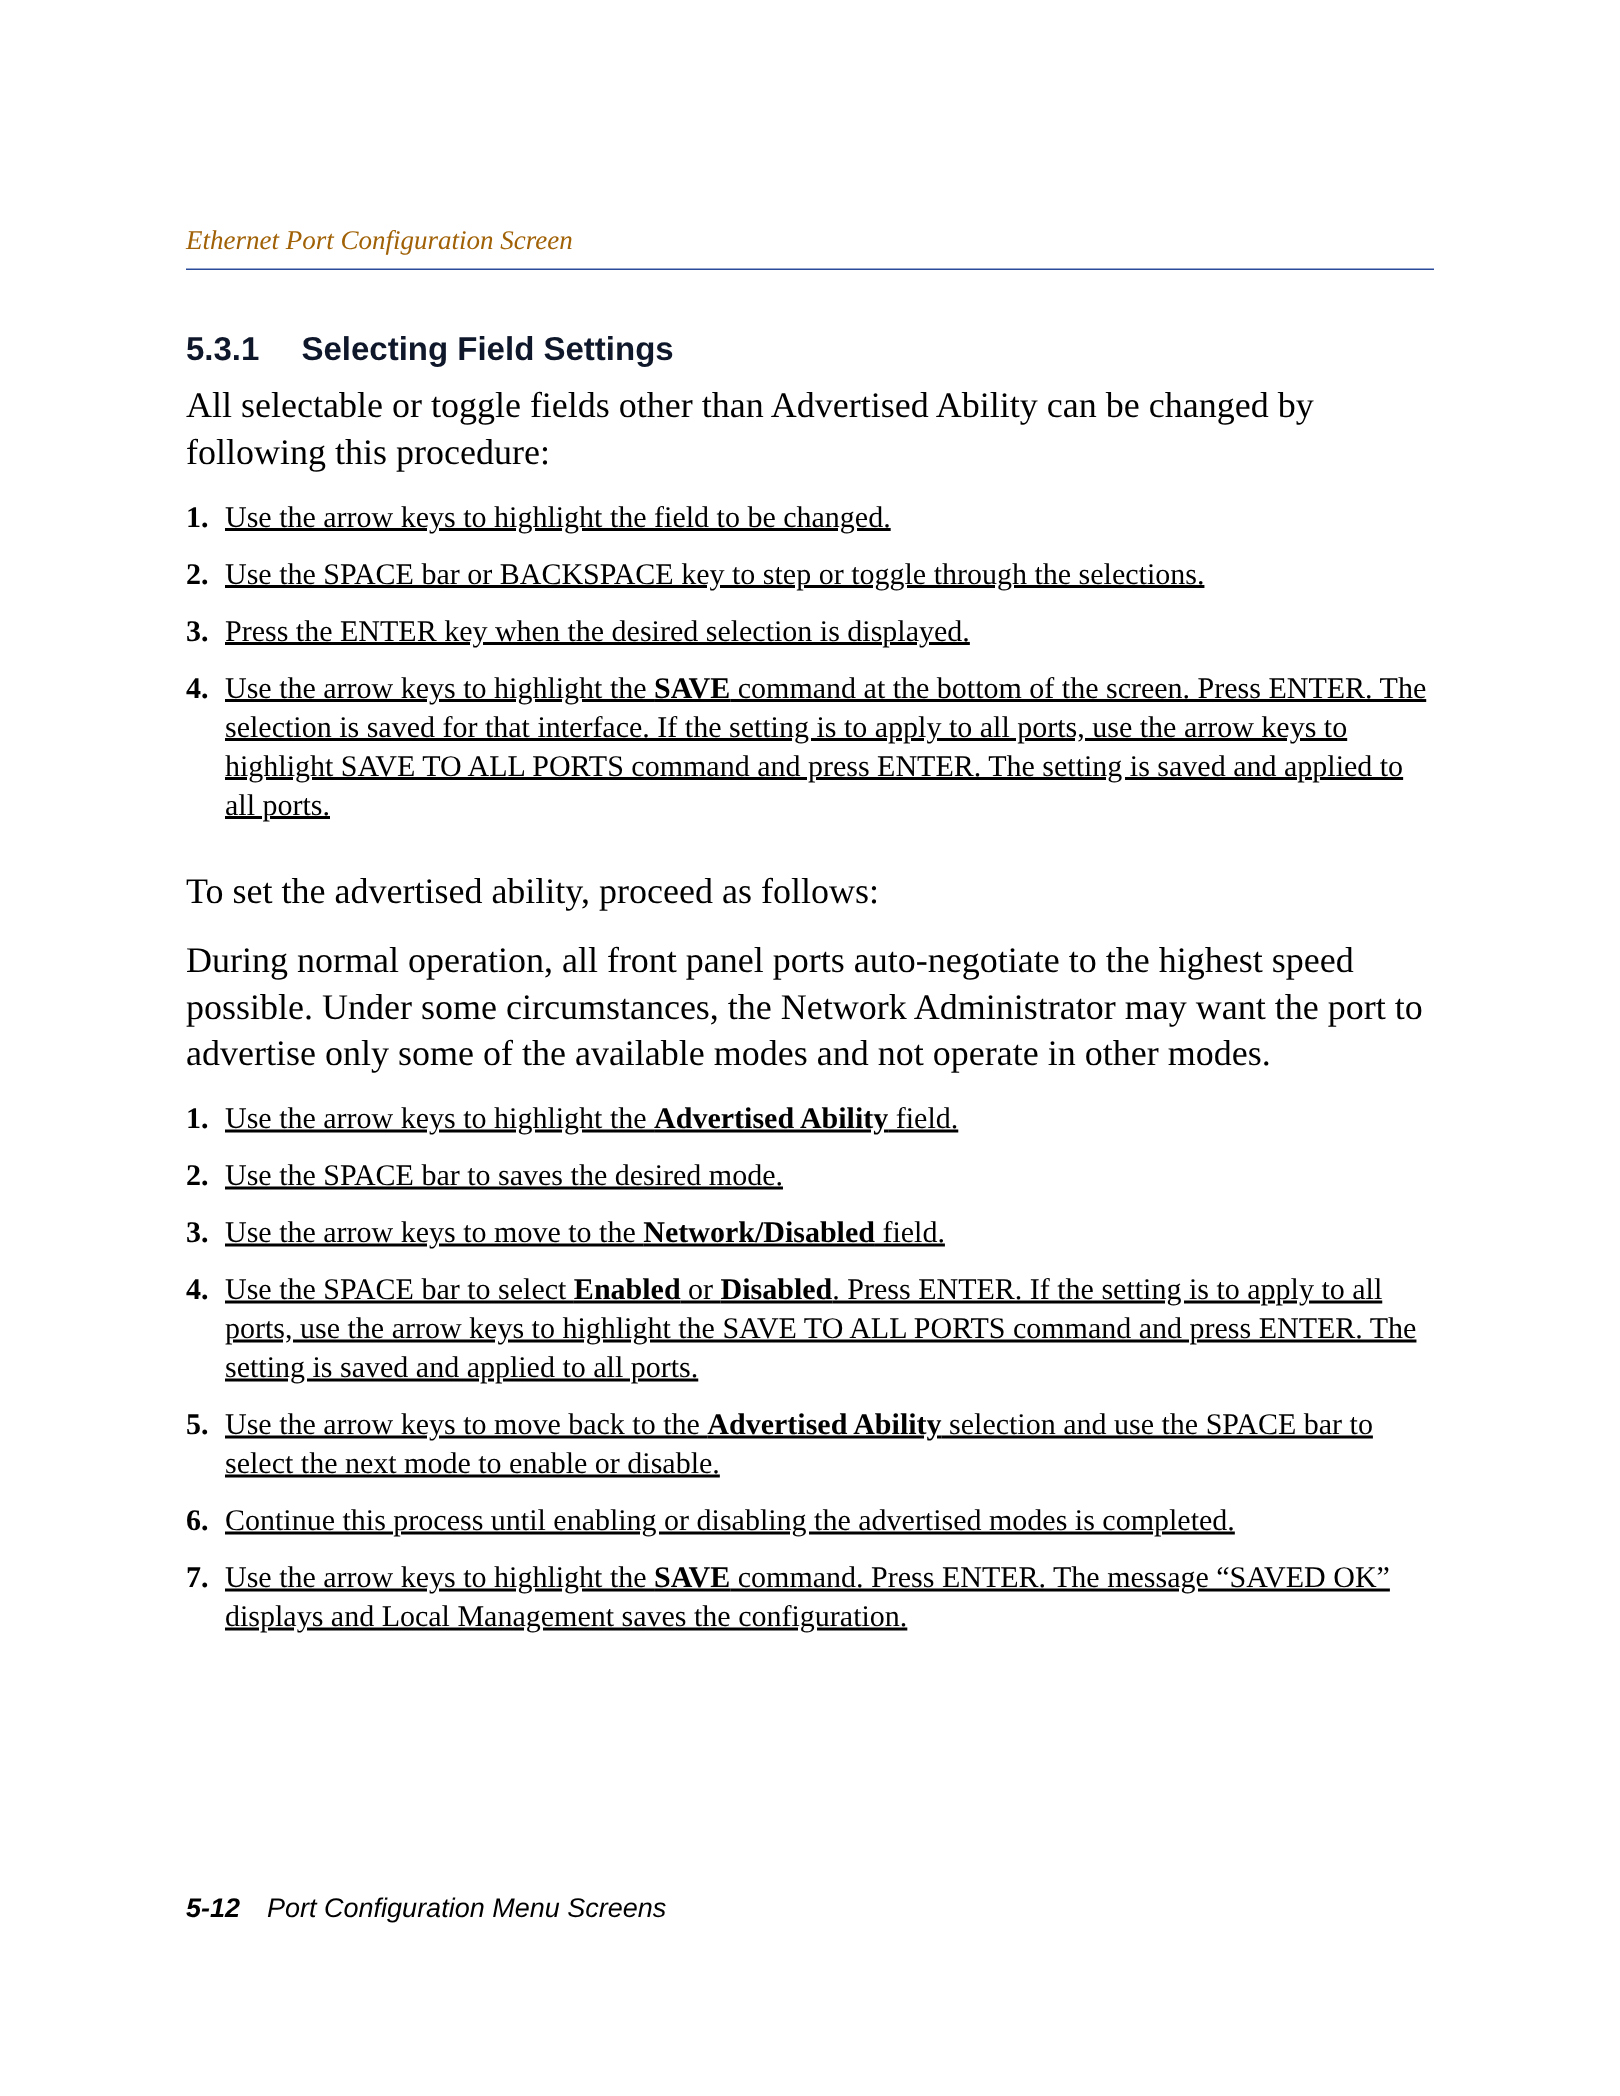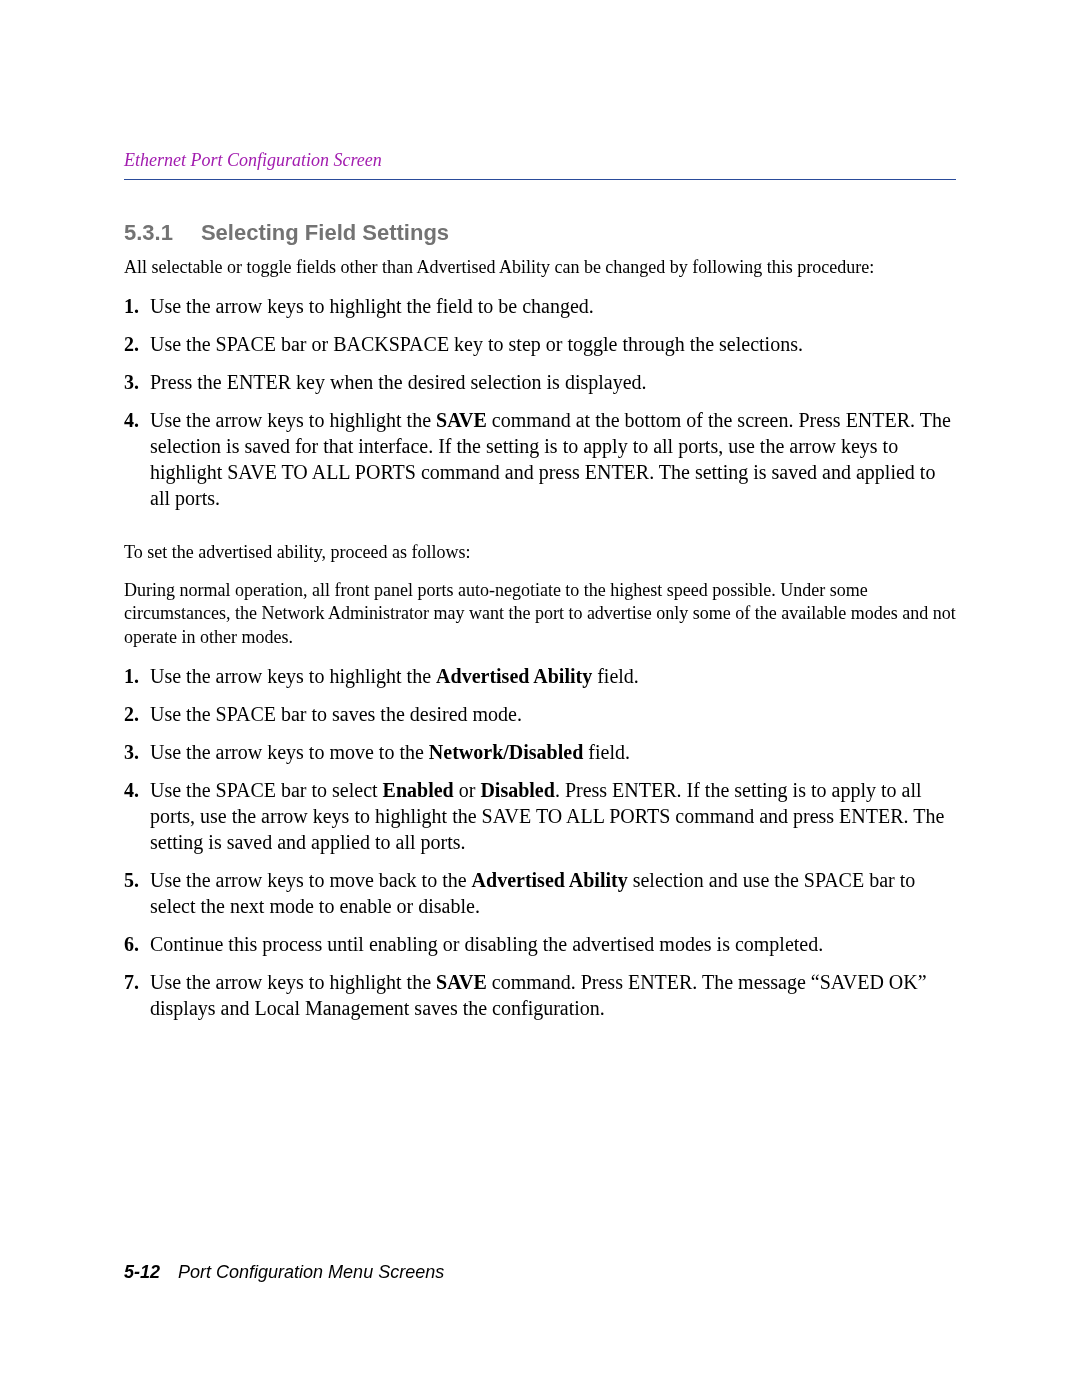--- a/index.html
+++ b/index.html
@@ -13,52 +13,53 @@
       background: #ffffff;
       font-family: 'Times New Roman', Times, serif;
       font-size: 20px;
       color: #000000;
       padding: 150px 124px 60px 124px;
       position: relative;
     }
     .running-header {
       font-style: italic;
       font-size: 18px;
-      color: #a21caf;
+      color: #a16207;
       padding-bottom: 8px;
       border-bottom: 1.5px solid #2a4b9a;
       margin-bottom: 40px;
     }
     .section-heading {
       font-family: Arial, Helvetica, sans-serif;
       font-weight: bold;
-      color: #737373;
+      color: #0f172a;
       font-size: 22px;
       margin-bottom: 10px;
     }
     .section-heading .num {
       display: inline-block;
       margin-right: 28px;
     }
     .body-text {
-      font-size: 18px;
+      font-size: 24px;
       line-height: 1.3;
       margin-bottom: 14px;
     }
     ol.steps {
       list-style: none;
       counter-reset: step;
       margin-bottom: 28px;
     }
     ol.steps > li {
       counter-increment: step;
       position: relative;
       padding-left: 26px;
       margin-bottom: 12px;
       line-height: 1.3;
+      text-decoration: underline;
     }
     ol.steps > li::before {
       content: counter(step) ".";
       position: absolute;
       left: 0;
       font-weight: bold;
     }
     .bold {
       font-weight: bold;
     }

